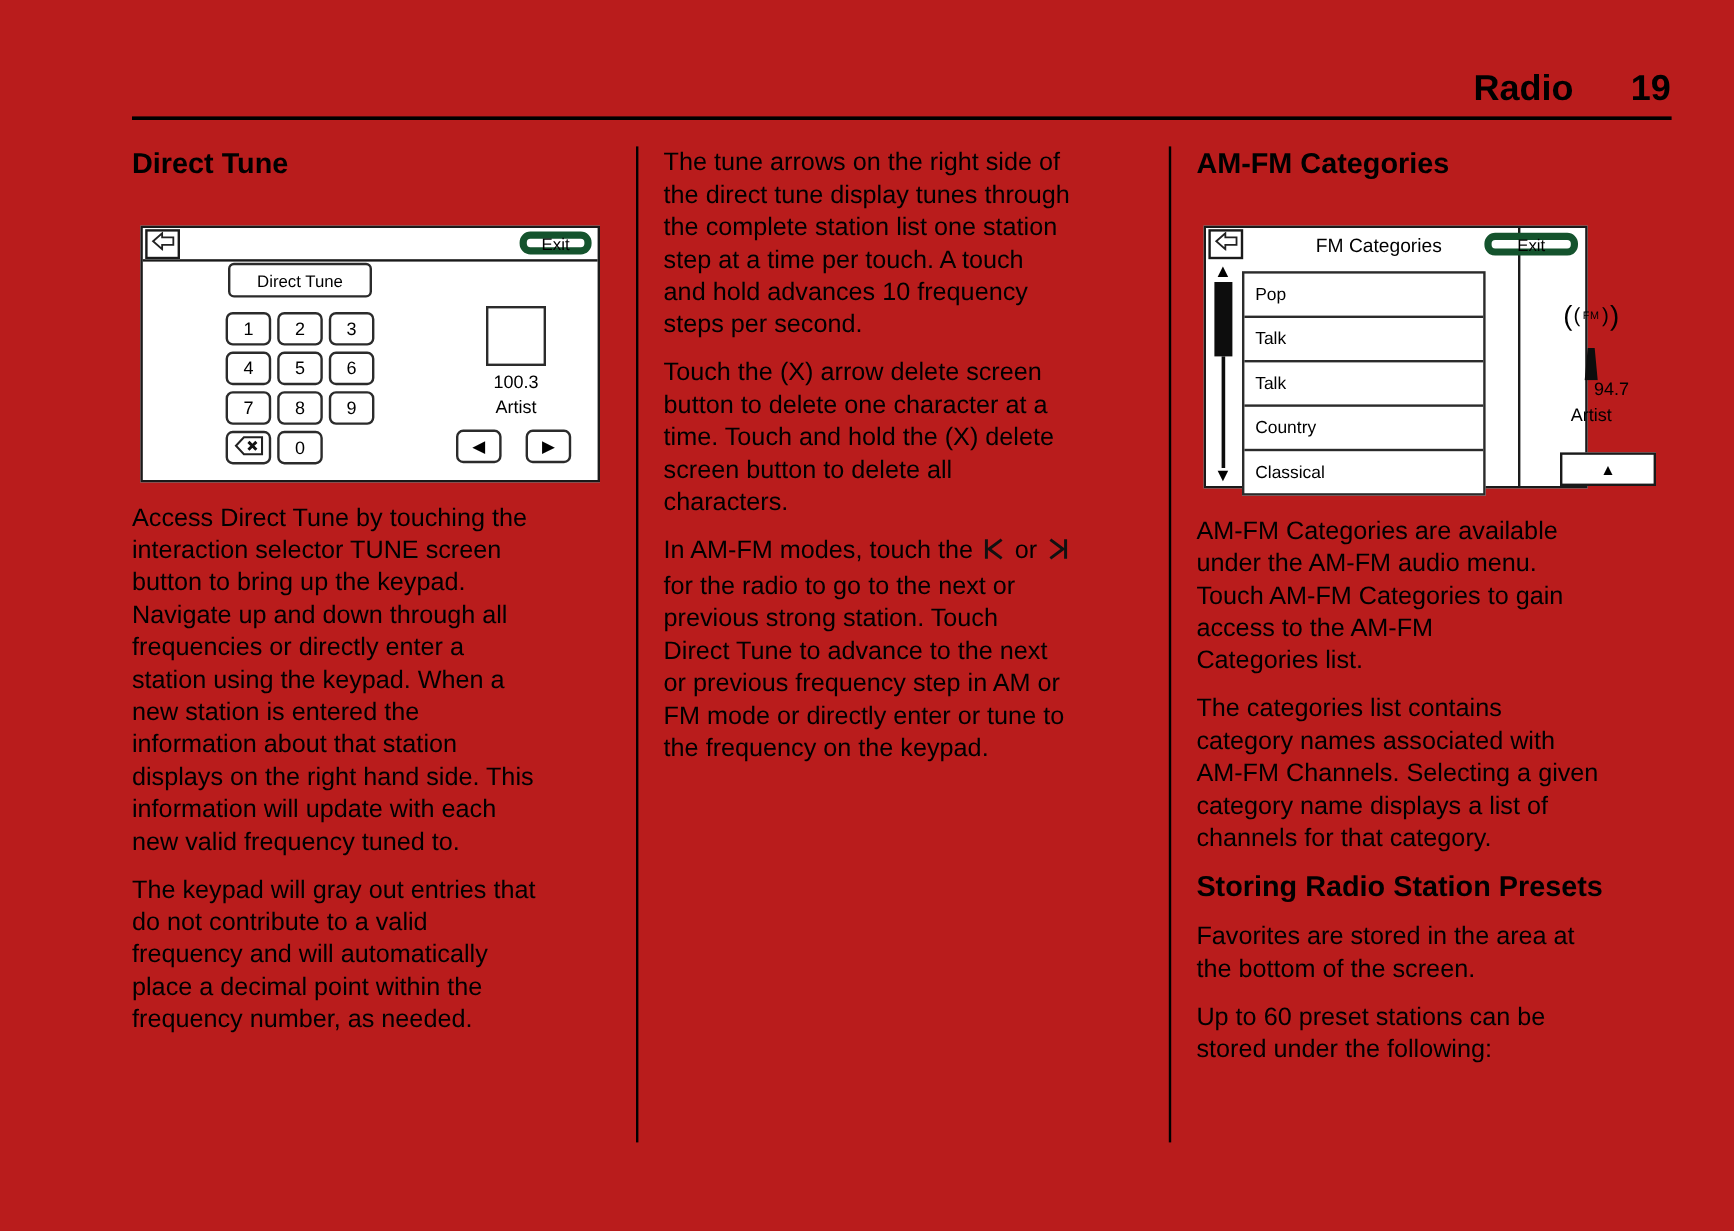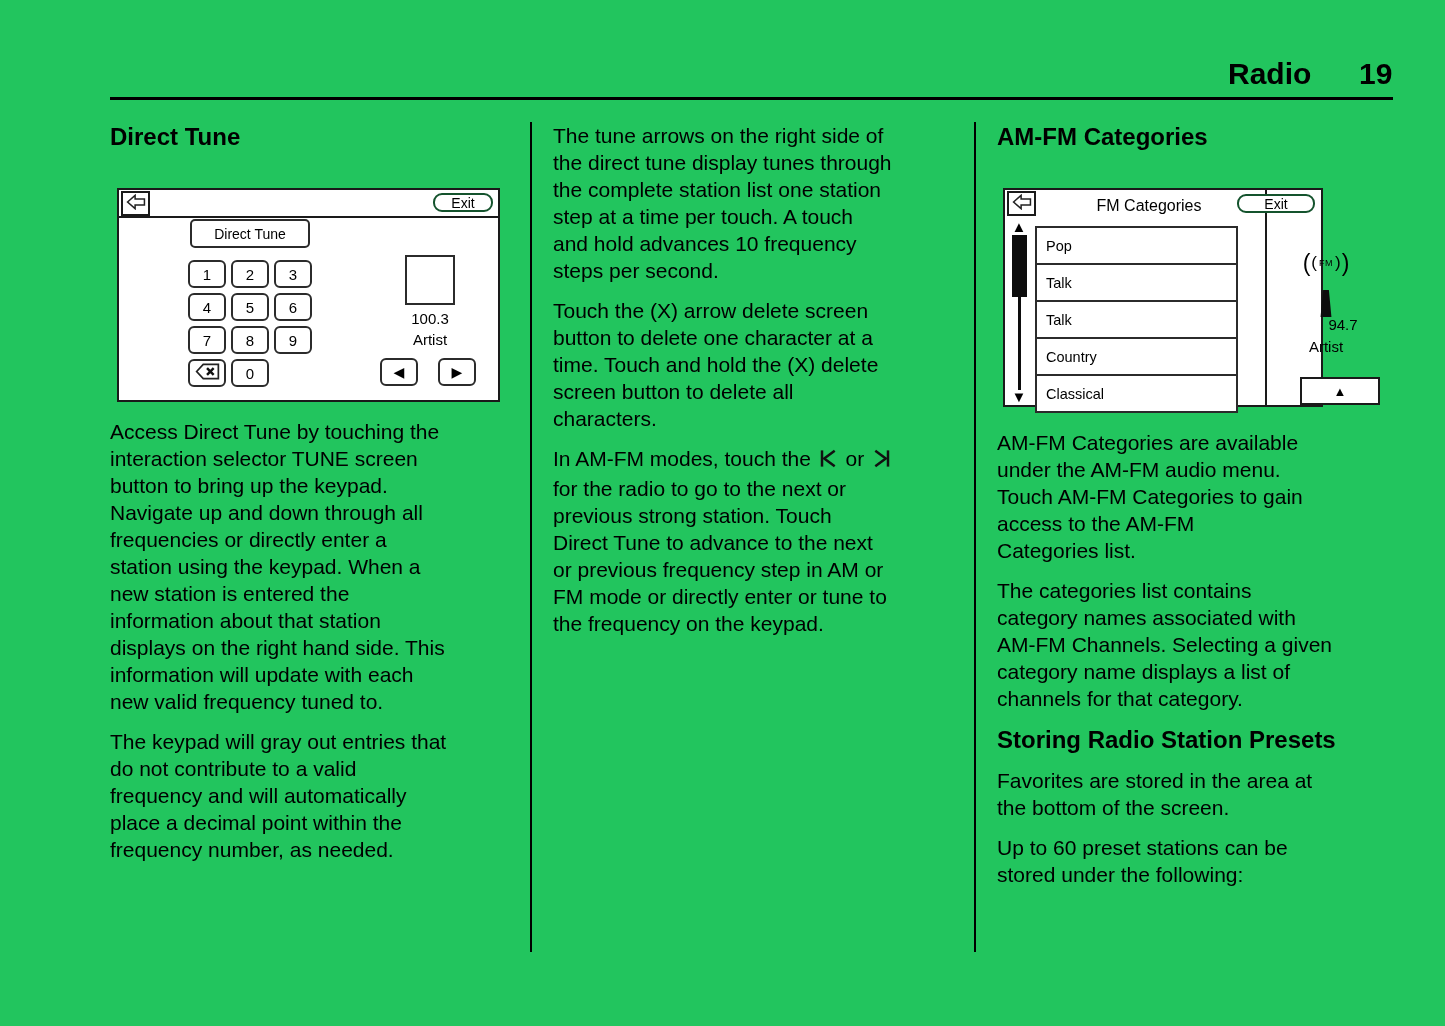--- a/index.html
+++ b/index.html
@@ -1,21 +1,21 @@
 <!DOCTYPE html>
 <html><head>
 <meta charset="utf-8">
 <style>
   * { box-sizing: border-box; margin: 0; padding: 0; }
   html, body { background: #e8e8e8; }
   .page {
     position: relative;
     width: 1445px;
     height: 1026px;
-    background: #22c55e;
+    background: #b91c1c;
     font-family: "Liberation Sans", sans-serif;
     color: #000;
     overflow: hidden;
   }
   
   .hdr-title { position: absolute; top: 57px; left: 1228px; font-size: 30px; font-weight: bold; }
   .hdr-num   { position: absolute; top: 57px; left: 1359px; font-size: 30px; font-weight: bold; }
   .hdr-rule  { position: absolute; top: 97px; left: 110px; width: 1283px; height: 3px; background: #000; }
   
   .col { position: absolute; top: 120px; }
@@ -37,21 +37,21 @@
   .seek-icon { display: inline-block; vertical-align: -3px; margin: 0 1px; }
 
   
   .fig { position: relative; border: 2px solid #1a1a1a; background: #fff; }
   .back-box {
     position: absolute; left: 2px; top: 1px; width: 29px; height: 25px;
     border: 2px solid #1a1a1a; display: flex; align-items: center; justify-content: center;
     background: #fff;
   }
   .pill-btn {
-    position: absolute; border: 2px solid #14532d; border-radius: 9px;
+    position: absolute; border: 6px solid #14532d; border-radius: 9px;
     display: flex; align-items: center; justify-content: center;
     font-size: 14px; background: #fff;
   }
   
   .fig1 { margin: 36px 0 16px 7px; width: 383px; height: 214px; }
   .fig1-line { position: absolute; top: 26px; left: 0; right: 0; height: 2px; background: #1a1a1a; }
   .exit1 { right: 5px; top: 3px; width: 60px; height: 19px; }
   .tune-btn {
     position: absolute; left: 71px; top: 29px; width: 120px; height: 29px;
     border: 2px solid #2b2b2b; border-radius: 5px;

